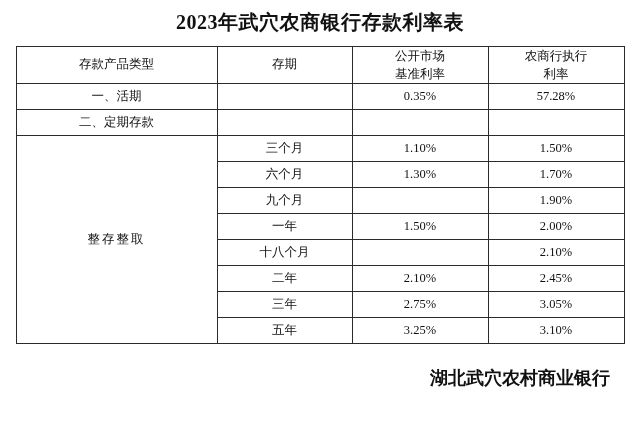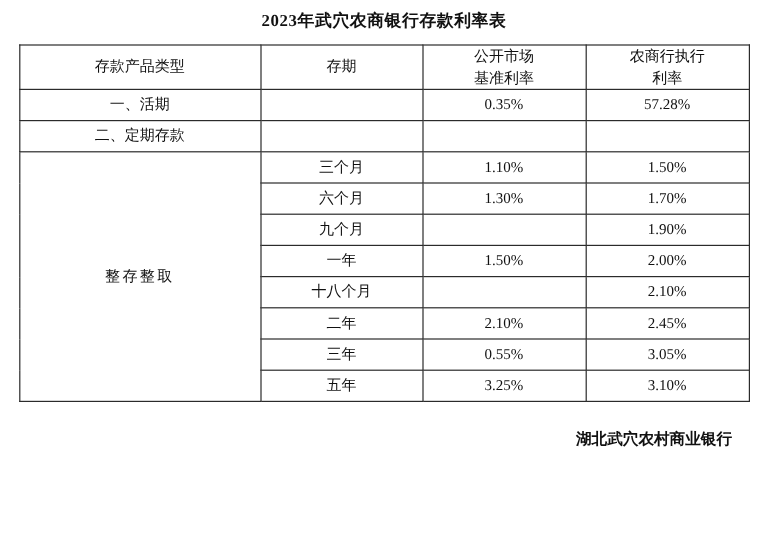--- a/index.html
+++ b/index.html
@@ -15,21 +15,21 @@
     overflow: hidden;
   }
   .page {
     position: relative;
     width: 640px;
     height: 445px;
     box-sizing: border-box;
   }
   .doc-title {
     text-align: center;
-    font-size: 14px;
+    font-size: 20px;
     font-weight: bold;
     letter-spacing: 0.5px;
     padding-top: 9px;
     padding-bottom: 10px;
     color: #111;
   }
   table.rate-table {
     border-collapse: collapse;
     width: 604px;
     margin: 0 auto;
@@ -64,21 +64,21 @@
     padding-left: 12px;
   }
   .wide-space {
     letter-spacing: 2px;
   }
   .footer {
     width: 604px;
     margin: 0 auto;
     text-align: right;
     font-weight: bold;
-    font-size: 13px;
+    font-size: 18px;
     color: #111;
   }
   .footer .bank {
     padding-top: 22px;
     padding-right: 12px;
   }
   .footer .date {
     padding-top: 22px;
     padding-right: 10px;
   }
@@ -151,21 +151,21 @@
       </tr>
 
       <tr>
         <td class="col-term">二年</td>
         <td class="col-pub">2.10%</td>
         <td class="col-exec">2.45%</td>
       </tr>
 
       <tr>
         <td class="col-term">三年</td>
-        <td class="col-pub">0.55%</td>
+        <td class="col-pub">2.75%</td>
         <td class="col-exec">3.05%</td>
       </tr>
 
       <tr>
         <td class="col-term">五年</td>
         <td class="col-pub">3.25%</td>
         <td class="col-exec">3.10%</td>
       </tr>
     </tbody>
   </table>

